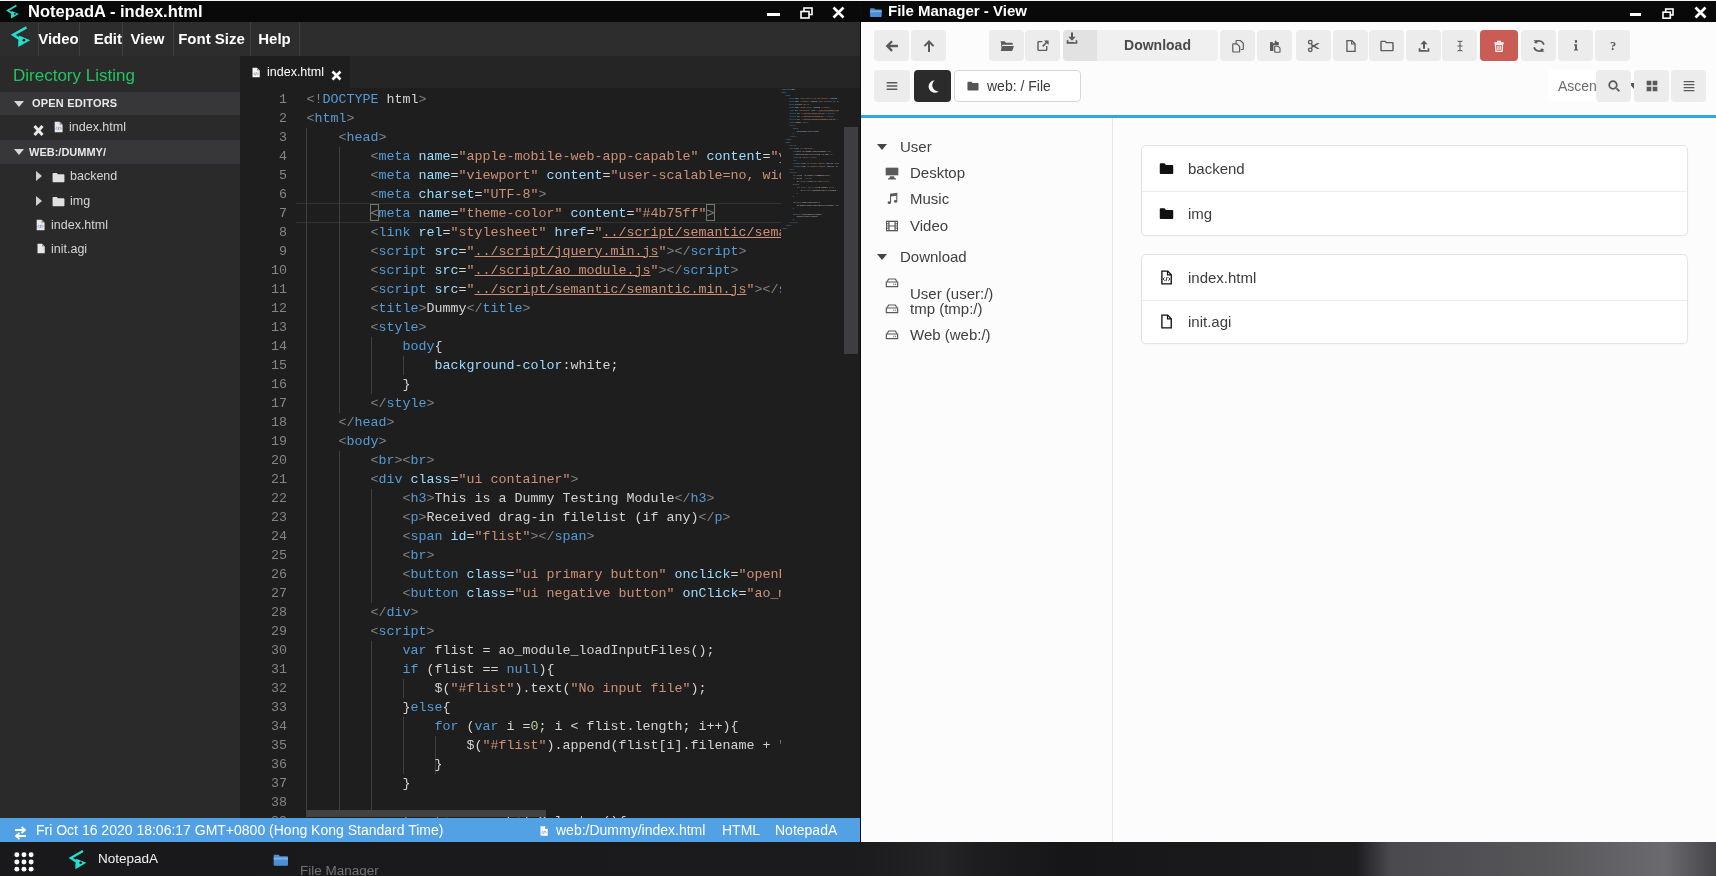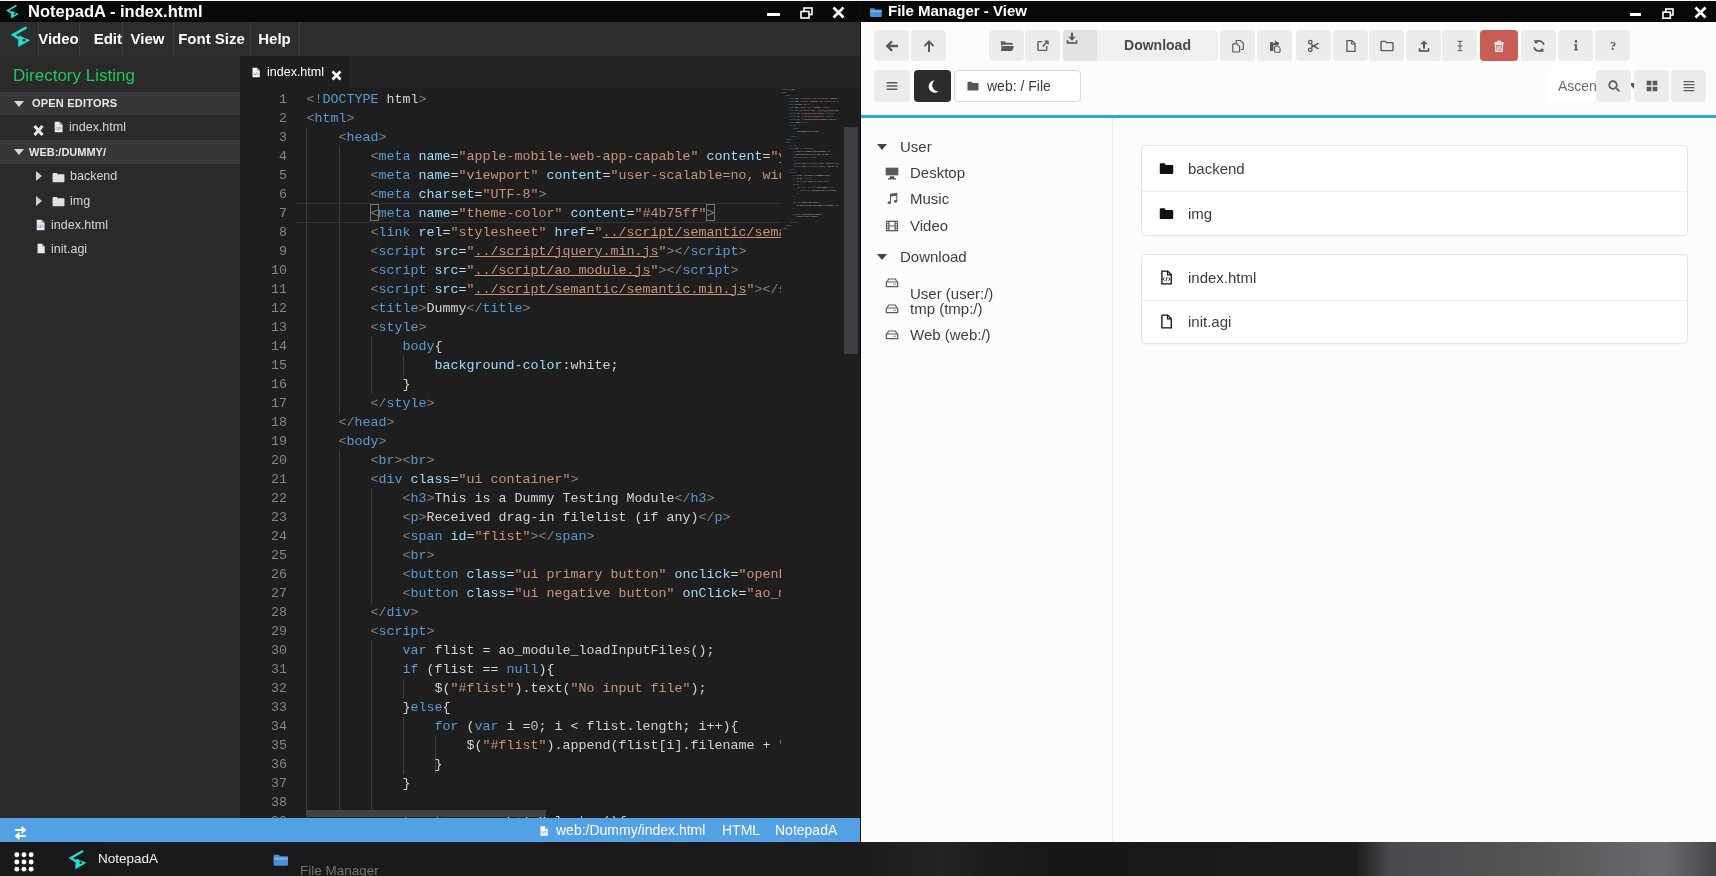--- a/index.html
+++ b/index.html
@@ -288,20 +288,21 @@
 <i class="g">&lt;/</i><i class="t">html</i><i class="g">&gt;</i></pre>
         </div>
       </div>
 </div>
 <div class="abs" id="vthumb"></div>
 <div class="abs" id="hthumb"></div>
 <div class="abs" id="np-status">
 <span class="abs" style="left:12px;top:5px;"><svg width="17" height="14" viewBox="0 0 17 14">
           <path d="M3 4 h9 M9.5 1 L13 4 L9.5 7 M14 10 H5 M7.5 7 L4 10 L7.5 13" stroke="#fff" stroke-width="1.8" fill="none"></path>
         </svg></span>
+<span class="abs" style="left:36px;">Fri Oct 16 2020 18:06:17 GMT+0800 (Hong Kong Standard Time)</span>
 <span class="abs" style="left:538px;top:4px;"><svg width="12" height="16" viewBox="0 0 24 24">
           <path d="M5 2.5 h9 l5.5 5.5 v13.5 h-14.5 z" fill="#fff"></path>
           <path d="M14 2.5 v5.5 h5.5 z" fill="#9a9a9a"></path>
           <path d="M9.6 12.2 l-2.2 2.3 2.2 2.3 M14.4 12.2 l2.2 2.3 -2.2 2.3 M12.9 11.6 l-1.8 6" stroke="#6b88cf" stroke-width="1.5" fill="none"></path>
         </svg></span>
 <span class="abs" style="left:556px;">web:/Dummy/index.html</span>
 <span class="abs" style="left:722px;">HTML</span>
 <span class="abs" style="left:775px;">NotepadA</span>
 </div>
 <div class="abs" id="fm"></div>

